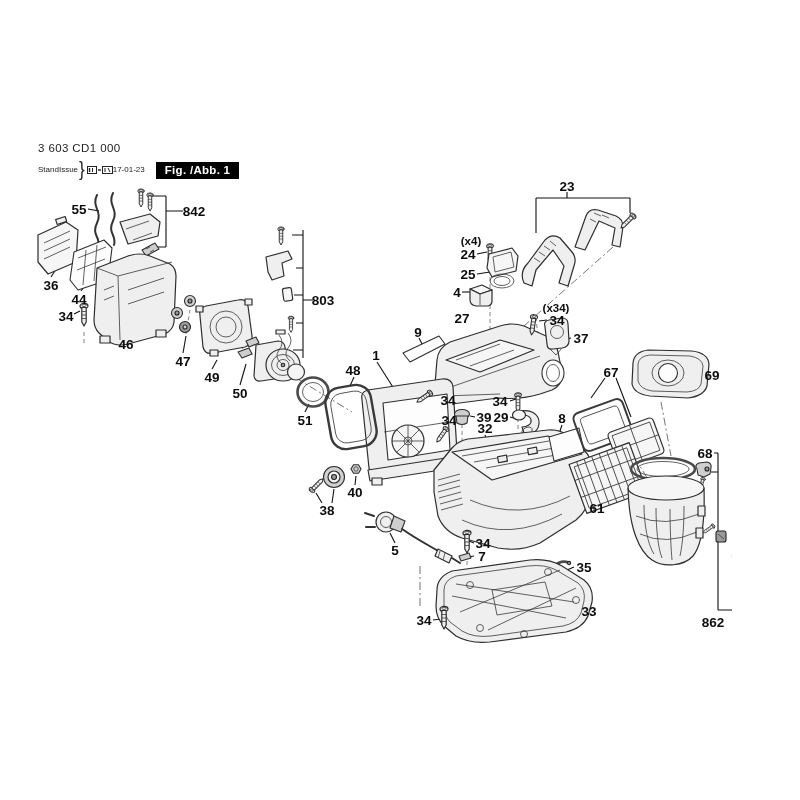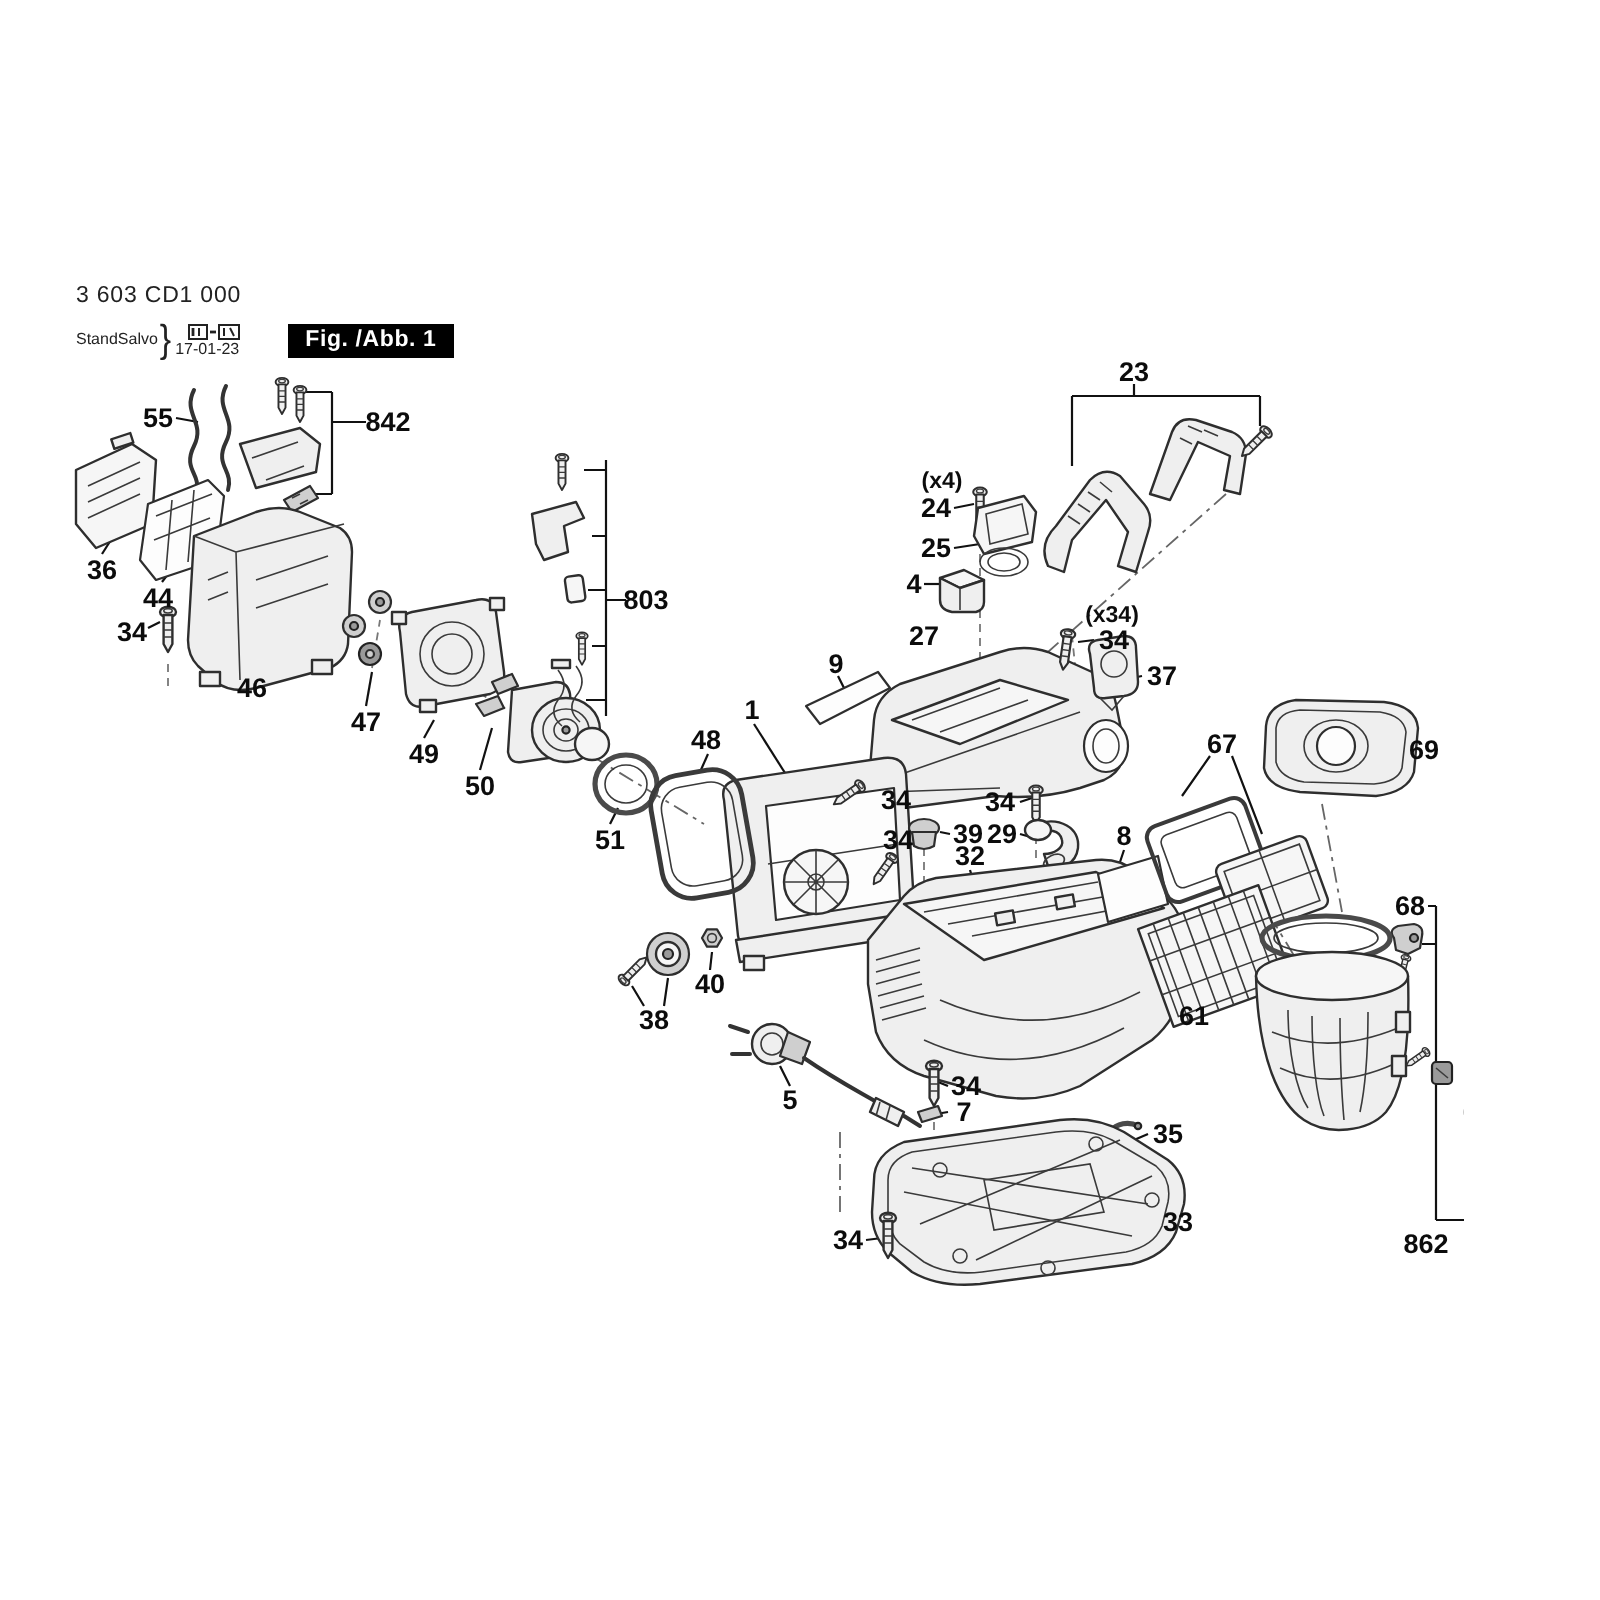--- a/index.html
+++ b/index.html
@@ -5,25 +5,25 @@
   html,body{margin:0;padding:0;background:#fff;}
   .page{position:relative;width:732px;height:800px;background:#fff;overflow:hidden;
         font-family:"Liberation Sans",sans-serif;color:#1d1d1b;}
   .diagram-svg{position:absolute;left:0;top:0;}
   
   .title-block{position:absolute;left:38px;top:142px;}
   .part-number{font-size:11.5px;letter-spacing:.4px;color:#222;}
   .stand-row{display:flex;align-items:center;margin-top:6px;}
   .stand-col{display:flex;flex-direction:row;font-size:8px;line-height:9.5px;color:#222;}
   .brace{font-size:17px;font-weight:400;color:#222;margin:0 2px 0 1px;transform:scaleY(1.15);}
-  .stamp-col{display:flex;flex-direction:column;align-items:flex-end;}
+  .stamp-col{display:flex;align-items:center;}
   .stamp{display:block;margin-bottom:1px;}
   .date{font-size:8px;color:#222;line-height:8px;}
   .fig-badge{background:#000;color:#fff;font-weight:bold;font-size:11.5px;
-             padding:2px 9px 3px 9px;margin-left:24px;letter-spacing:.3px;}
+             padding:2px 9px 3px 9px;margin-left:11px;letter-spacing:.3px;}
   
   .footer{position:absolute;left:38px;top:612px;font-size:8.5px;line-height:10px;color:#222;}
   .footer span{display:block;}
   
   .ln{stroke:#111;stroke-width:1.1;fill:none;}
   .dd{stroke:#666;stroke-width:.9;fill:none;stroke-dasharray:8 3 2 3;}
   .dsh{stroke:#777;stroke-width:.9;fill:none;stroke-dasharray:4 3;}
   .p{stroke:#2e2e2e;stroke-width:1.2;fill:#efefef;stroke-linejoin:round;stroke-linecap:round;}
   .pl{stroke:#2e2e2e;stroke-width:1.2;fill:#f6f6f6;stroke-linejoin:round;}
   .pw{stroke:#2e2e2e;stroke-width:1.1;fill:#fdfdfd;stroke-linejoin:round;}
@@ -39,21 +39,21 @@
 </head>
 <body>
 
 <div class="page">
 
   <div class="title-block">
     <div class="part-number">3 603 CD1 000</div>
     <div class="stand-row">
       <div class="stand-col">
         <span>Stand</span>
-        <span>Salvo</span>
+        <span>Issue</span>
       </div>
       <span class="brace">}</span>
       <div class="stamp-col">
         <svg class="stamp" width="26" height="8" viewBox="0 0 26 8">
           <rect x="0.5" y="0.5" width="9" height="7" fill="none" stroke="#222" stroke-width="1"></rect>
           <line x1="2.5" y1="2" x2="2.5" y2="6" stroke="#222" stroke-width="1.4"></line>
           <line x1="5.5" y1="2" x2="5.5" y2="6" stroke="#222" stroke-width="1"></line>
           <line x1="11" y1="4" x2="14" y2="4" stroke="#222" stroke-width="1.4"></line>
           <rect x="15.5" y="0.5" width="10" height="7" fill="none" stroke="#222" stroke-width="1"></rect>
           <line x1="18" y1="2" x2="18" y2="6" stroke="#222" stroke-width="1"></line>

